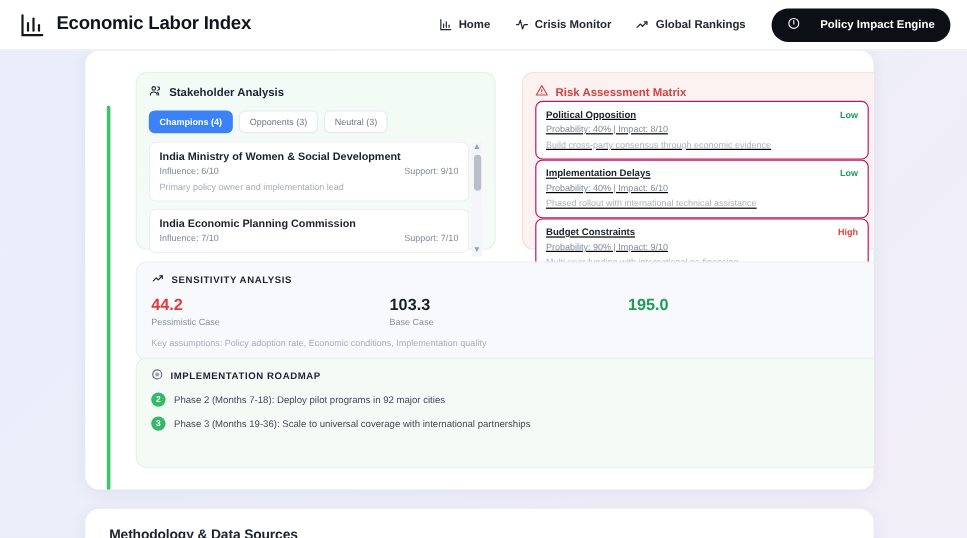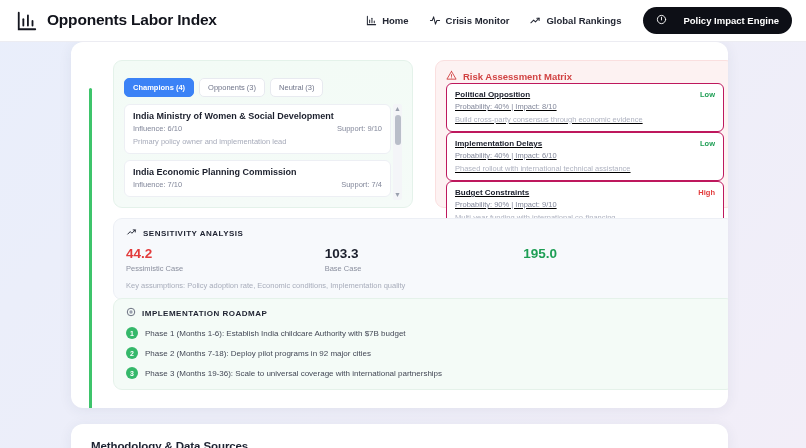--- a/index.html
+++ b/index.html
@@ -211,21 +211,21 @@
   <div class="brand">
     <span class="brand-logo">
       <svg class="brand-logo" viewBox="0 0 24 24" fill="none" stroke="#14161f" stroke-width="2" stroke-linecap="round">
         <path d="M3 3v18h18"></path>
         <path d="M8 17V10"></path>
           <path d="M13 17V6"></path>
           <path d="M18 17v-5"></path>
       </svg>
     </span>
     <span class="brand-text">
-      <span class="brand-title">Opponents Labor Index</span>
+      <span class="brand-title">Economic Labor Index</span>
     </span>
   </div>
 
   <div class="nav">
     <div class="nav-item">
       <span>
         <svg width="11" height="11" viewBox="0 0 24 24" fill="none" stroke="#232733" stroke-width="2.2" stroke-linecap="round">
           <path d="M3 3v18h18"></path>
             <path d="M8 17v-6"></path>
             <path d="M13 17V7"></path>
@@ -264,20 +264,31 @@
       <span>Policy Impact Engine</span>
     </div>
   </div>
 </div>
 
 <div class="main-card">
   <div class="accent-bar"></div>
   <div class="inner">
 
     <div class="panel" id="stakeholder">
+      <div class="panel-head">
+        <span>
+          <svg width="11" height="11" viewBox="0 0 24 24" fill="none" stroke="#1d2130" stroke-width="2" stroke-linecap="round" stroke-linejoin="round">
+            <circle cx="9" cy="8" r="3.2"></circle>
+            <path d="M3 20c0-3.3 2.7-5.4 6-5.4s6 2.1 6 5.4"></path>
+            <path d="M16.5 11.2a3 3 0 100-6"></path>
+            <path d="M18 20c0-2.6-.9-4.2-2.4-5.1"></path>
+          </svg>
+        </span>
+        <span>Stakeholder Analysis</span>
+      </div>
 
       <div class="tabs">
         <div class="tab active">Champions (4)</div>
         <div class="tab">Opponents (3)</div>
         <div class="tab">Neutral (3)</div>
       </div>
 
       <div class="stake-list">
         <div class="stake-item">
           <div class="stake-name">India Ministry of Women &amp; Social Development</div>
@@ -285,21 +296,21 @@
             <span>Influence: 6/10</span>
             <span>Support: 9/10</span>
           </div>
           <div class="stake-desc">Primary policy owner and implementation lead</div>
         </div>
 
         <div class="stake-item">
           <div class="stake-name">India Economic Planning Commission</div>
           <div class="stake-row">
             <span>Influence: 7/10</span>
-            <span>Support: 7/4</span>
+            <span>Support: 7/10</span>
           </div>
         </div>
 
         <div class="sbar">
           <div class="sarrow">▲</div>
           <div class="sthumb"></div>
           <div class="strack"></div>
           <div class="sarrow">▼</div>
         </div>
       </div>
@@ -372,24 +383,20 @@
         <span>
           <svg width="10" height="10" viewBox="0 0 24 24" fill="none" stroke="#6b7180" stroke-width="2.4">
             <circle cx="12" cy="12" r="9"></circle>
               <circle cx="12" cy="12" r="4" fill="#9aa0ae" stroke="none"></circle>
           </svg>
         </span>
         <span>IMPLEMENTATION ROADMAP</span>
       </div>
 
       <div class="phase">
-        <span class="phase-num">1</span>
-        <span class="phase-text">Phase 1 (Months 1-6): Establish India childcare Authority with $7B budget</span>
-      </div>
-      <div class="phase">
         <span class="phase-num">2</span>
         <span class="phase-text">Phase 2 (Months 7-18): Deploy pilot programs in 92 major cities</span>
       </div>
       <div class="phase">
         <span class="phase-num">3</span>
         <span class="phase-text">Phase 3 (Months 19-36): Scale to universal coverage with international partnerships</span>
       </div>
     </div>
 
   </div>

